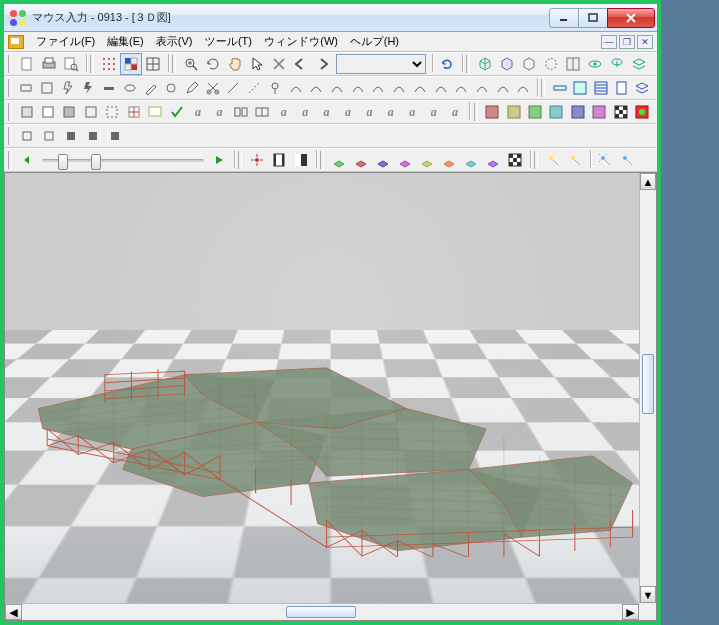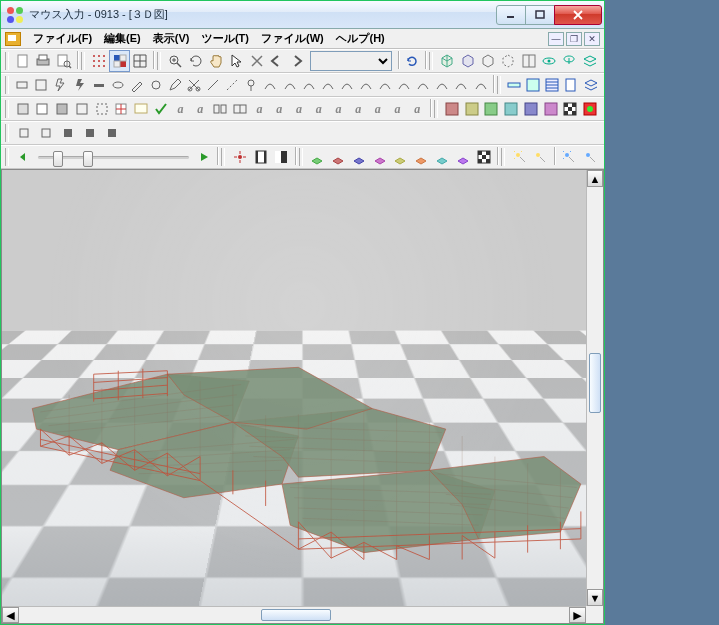--- a/index.html
+++ b/index.html
@@ -1,31 +1,31 @@
 <!DOCTYPE html>
 <html><head>
 <meta charset="utf-8">
 <style>
 * { margin: 0; padding: 0; box-sizing: border-box; font-family: "MS UI Gothic", "Meiryo", sans-serif; font-size: 11px; }
 body { background: #5a7a9a; width: 719px; height: 625px; overflow: hidden; }
-.window { width: 605px; height: 625px; background: #f0f0f0; border: 1px solid #22c55e; display: flex; flex-direction: column; }
+.window { width: 661px; height: 625px; background: #f0f0f0; border: 4px solid #22c55e; display: flex; flex-direction: column; }
 .titlebar { height: 28px; background: linear-gradient(to bottom,#f8fbff 0%,#e2ecf9 40%,#cfe0f5 41%,#d9e7f8 100%); display: flex; align-items: center; border-bottom: 1px solid #8aa; }
 .titlebar .icon { width:16px; height:16px; margin:0 6px; position:relative; }
 .titlebar .icon::before { content:''; position:absolute; width:7px; height:7px; left:0; top:0; background:#e55; border-radius:50%; }
 .titlebar .icon::after { content:''; position:absolute; width:7px; height:7px; right:0; top:0; background:#5c5; border-radius:50%; box-shadow: -9px 9px 0 #55e, 0 9px 0 #ee5; }
 .titlebar .title { flex:1; color:#1a2a3a; white-space:nowrap; }
 .titlebar .winbtns { display:flex; height:20px; margin-right:2px; }
 .titlebar .winbtn { width:30px; height:20px; border:1px solid #8aa; margin-left:-1px; background:linear-gradient(to bottom,#f1f7ff,#d0e2f5); display:flex; align-items:center; justify-content:center; cursor:pointer; }
 .titlebar .winbtn.close { width:48px; background:linear-gradient(to bottom,#f7a9a1,#e0564b 45%,#cf3a2b 46%,#e0564b); border-color:#a03; border-top-right-radius:3px; border-bottom-right-radius:3px; }
 .titlebar .winbtn.min { border-top-left-radius:3px; border-bottom-left-radius:3px; }
 .titlebar .winbtn svg { display:block; }
 .menubar { height:20px; background:#f0f0f0; display:flex; align-items:center; border-bottom:1px solid #c0c0c0; padding:0 4px; }
 .menubar .appicon { width:16px; height:14px; margin-right:6px; background:#e8b030; border:1px solid #c08000; position:relative; }
 .menubar .appicon::after { content:''; position:absolute; left:2px; top:2px; width:8px; height:6px; background:#fff; }
-.menubar .menuitem { padding:2px 6px; cursor:pointer;font-weight:bold; }
+.menubar .menuitem { padding:2px 6px; cursor:pointer; }
 .menubar .spacer { flex:1; }
 .menubar .mdibtn { width:16px; height:14px; border:1px solid #8aa; margin-left:2px; display:flex; align-items:center; justify-content:center; background:#eef; cursor:pointer; font-size:9px; color:#446; }
 .toolbar { height:24px; background:#f0f0f0; border-top:1px solid #fff; border-bottom:1px solid #c8c8c8; display:flex; align-items:center; padding:0 4px; overflow:hidden; }
 .toolbar .grip { width:4px; height:18px; border-left:1px solid #aaa; border-right:1px solid #fff; margin-right:4px; }
 .toolbar .tbtn { width:22px; height:22px; display:flex; align-items:center; justify-content:center; cursor:pointer; border:1px solid transparent; }
 .toolbar .tbtn.on { border:1px solid #7799cc; background:#dbe8f8; }
 .toolbar .sep { width:8px; height:20px; display:flex; justify-content:center; }
 .toolbar .sep::after { content:''; width:1px; height:18px; background:#b0b0b0; box-shadow:1px 0 0 #fff; }
 .toolbar select { height:20px; font-size:11px; border:1px solid #7f9db9; width:90px; margin:0 2px; }
 .slider-area { display:flex; align-items:center; width:170px; }
@@ -90,21 +90,21 @@
         </div>
     </div>
   </div>
 
   <div class="menubar">
     <div class="appicon"></div>
     <div class="menuitem">ファイル(F)</div>
     <div class="menuitem">編集(E)</div>
     <div class="menuitem">表示(V)</div>
     <div class="menuitem">ツール(T)</div>
-    <div class="menuitem">ファイル(W)</div>
+    <div class="menuitem">ウィンドウ(W)</div>
     <div class="menuitem">ヘルプ(H)</div>
     <div class="spacer"></div>
     <div class="mdibtn">—</div>
     <div class="mdibtn">❐</div>
     <div class="mdibtn">✕</div>
   </div>
 
   <div class="toolbar">
     <div class="grip"></div>
     <div class="tbtn">

